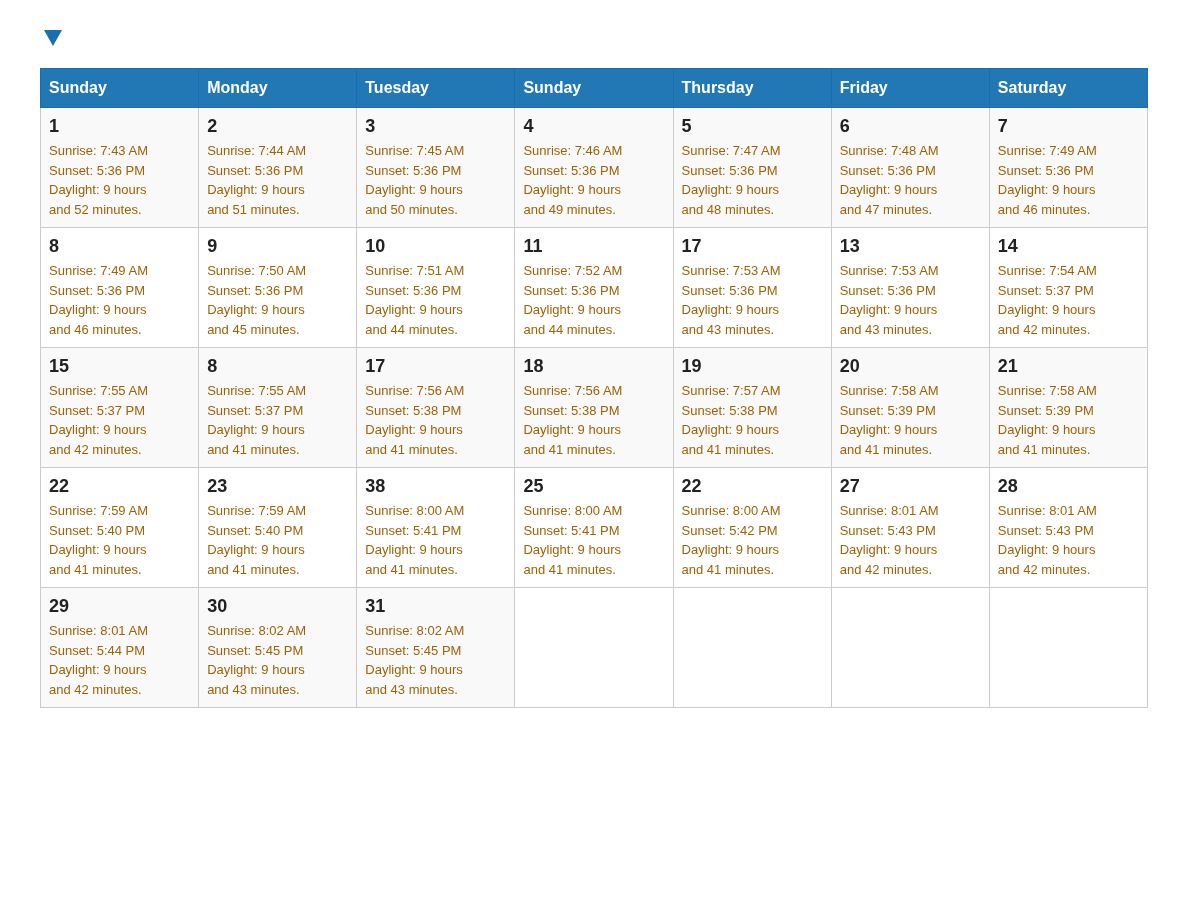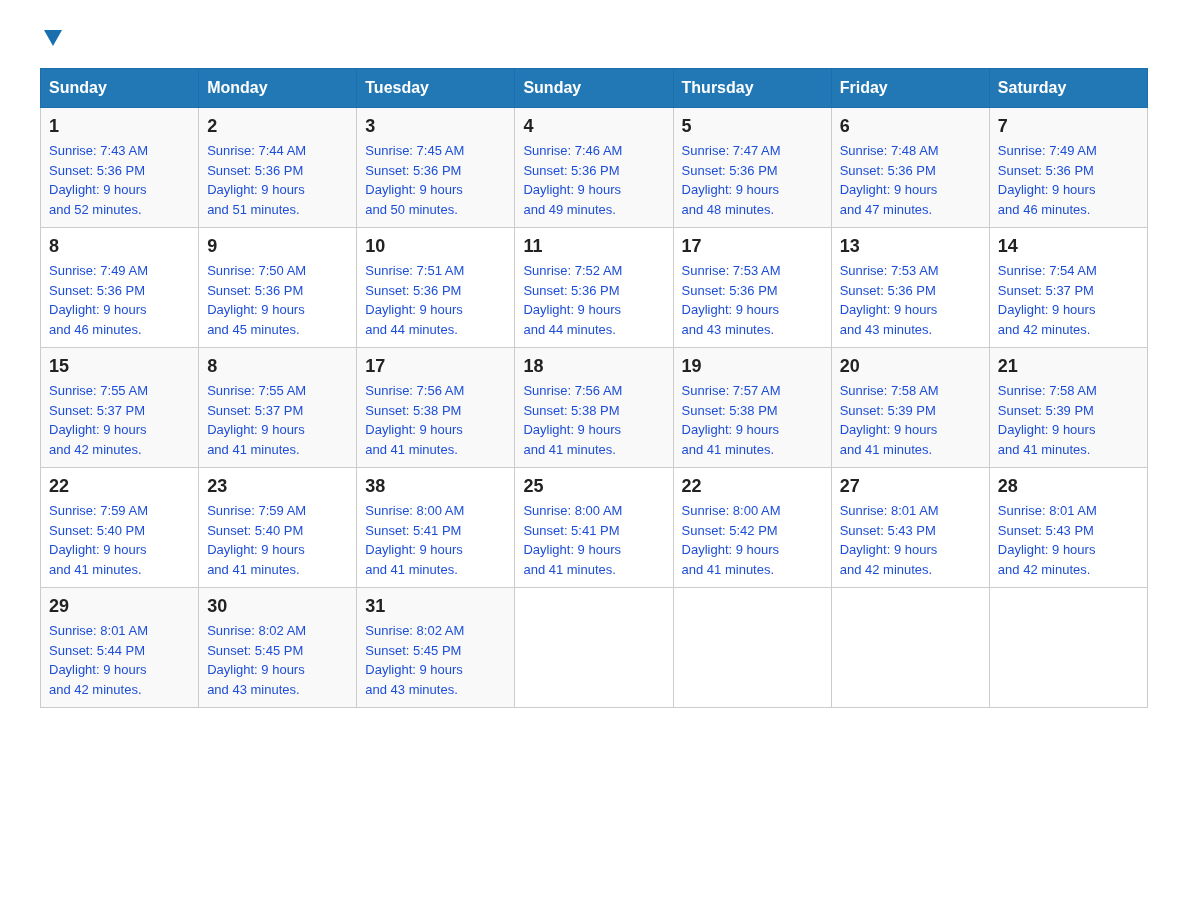--- a/index.html
+++ b/index.html
@@ -54,21 +54,21 @@
     }
     tbody tr td .day-num {
       font-size: 18px;
       font-weight: bold;
       color: #222;
       margin-bottom: 4px;
     }
     tbody tr td .day-info {
       font-size: 13px;
       line-height: 1.5;
-      color: #1d4ed8;
+      color: #a16207;
     }
     tbody tr:nth-child(odd) td {
       background-color: #f9f9f9;
     }
     tbody tr:nth-child(even) td {
       background-color: #fff;
     }
     .empty-cell {
       background-color: #fff !important;
     }

